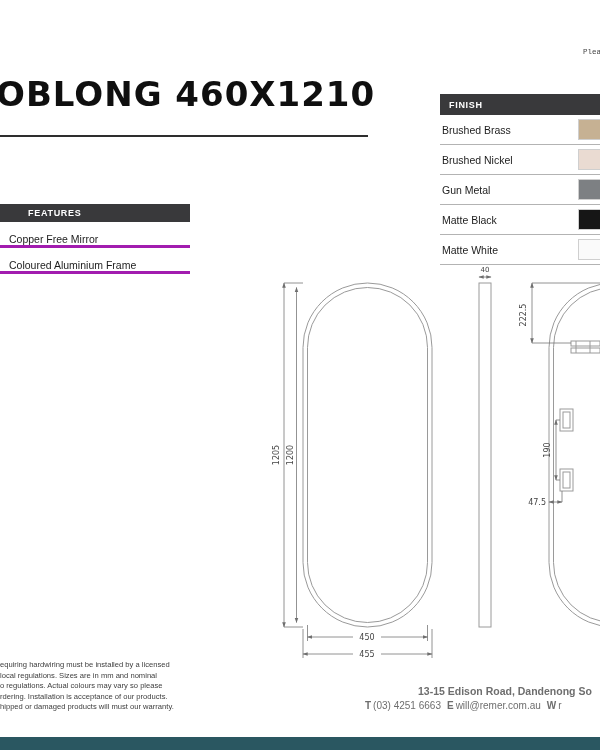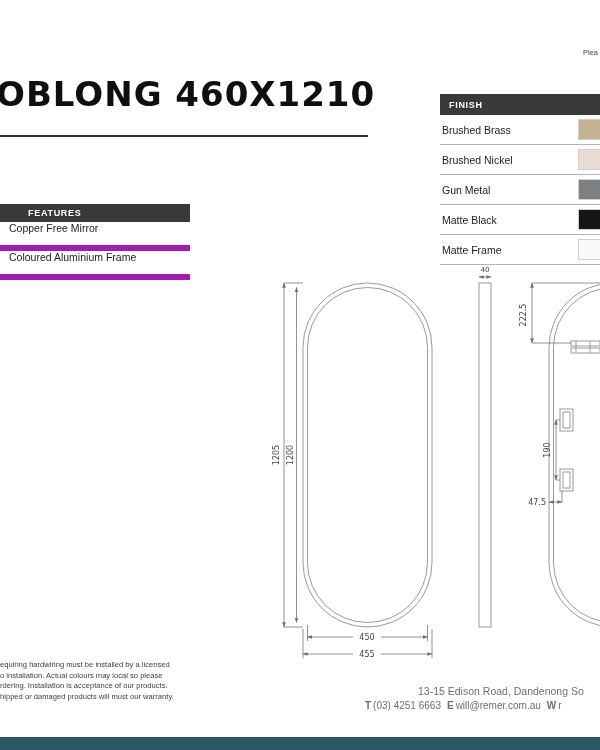--- a/index.html
+++ b/index.html
@@ -1,50 +1,50 @@
 <!DOCTYPE html>
 <html><head>
 <meta charset="utf-8">
 <style>
   html,body{margin:0;padding:0;background:#e9e9e9;}
   .page{
     position:relative;width:600px;height:750px;background:#ffffff;
     overflow:hidden;font-family:"Liberation Sans",sans-serif;
   }
   .abs{position:absolute;}
-  .top-note{left:583px;top:48px;font-size:7.5px;color:#444;white-space:nowrap;}
+  .top-note{left:583px;top:48px;font-size:7.5px;color:#444;white-space:nowrap;font-family:Liberation Mono, monospace;}
   .title{
     left:-4px;top:74px;font-family:"DejaVu Sans",sans-serif;font-weight:bold;
     font-size:34px;letter-spacing:1px;color:#0f0f0f;white-space:nowrap;
   }
   .title-rule{left:0;top:135px;width:368px;height:2px;background:#2e2e2e;}
 
   
   .tbl-header{
     background:#39393b;color:#ffffff;font-size:9px;font-weight:bold;
     letter-spacing:.7px;padding-left:9px;display:flex;align-items:center;
   }
   .features{left:0;top:204px;width:190px;}
   .features .tbl-header{height:18px;padding-left:28px;}
   .feature-row{
-    height:23px;display:flex;align-items:flex-start;padding-left:9px;
-    border-bottom:6px solid #a21caf;font-size:10.5px;color:#1c1c1c;
+    height:23px;display:flex;align-items:flex-end;padding-left:9px;
+    border-bottom:3px solid #a21caf;font-size:10.5px;color:#1c1c1c;
   }
   .finish{left:440px;top:94px;width:172px;}
   .finish .tbl-header{height:21px;}
   .finish-row{
     height:29px;display:flex;align-items:center;padding-left:2px;
     border-bottom:1px solid #b3b3b3;font-size:10.5px;color:#1c1c1c;
   }
   .swatch{width:34px;height:21px;margin-left:auto;border:1px solid #cfcfcf;box-sizing:border-box;}
 
   .drawing-svg{left:0;top:0;pointer-events:none;}
 
   .disclaimer{left:0;top:660px;font-size:7.6px;line-height:10.6px;color:#3d3d3d;white-space:nowrap;}
-  .address{left:418px;top:685px;font-size:10.5px;font-weight:normal;color:#6e6e6e;white-space:nowrap;}
+  .address{left:418px;top:685px;font-size:10.5px;font-weight:bold;color:#6e6e6e;white-space:nowrap;}
   .contact-line{left:365px;top:700px;font-size:10px;color:#6e6e6e;white-space:nowrap;}
   .contact-line b{margin:0 2px 0 6px;}
   .contact-line b:first-child{margin-left:0;}
   .footer-bar{left:0;top:737px;width:600px;height:13px;background:#2a5761;}
 </style>
 </head>
 <body>
 
 <div class="page">
 
@@ -75,21 +75,21 @@
     </div>
     <div class="finish-row">
       <span>Gun Metal</span>
       <span class="swatch" style="background-color: rgb(125, 128, 131);"></span>
     </div>
     <div class="finish-row">
       <span>Matte Black</span>
       <span class="swatch" style="background-color: rgb(22, 22, 22);"></span>
     </div>
     <div class="finish-row">
-      <span>Matte Frame</span>
+      <span>Matte White</span>
       <span class="swatch" style="background-color: rgb(250, 250, 250);"></span>
     </div>
   </div>
 
   <svg class="abs drawing-svg" width="600" height="750" viewBox="0 0 600 750" xmlns="http://www.w3.org/2000/svg">
     <defs>
       <marker id="arr" viewBox="0 0 10 10" refX="9" refY="5" markerWidth="6.5" markerHeight="6.5" orient="auto-start-reverse">
         <path d="M0,1.5 L10,5 L0,8.5 z" fill="#6f6f6f"></path>
       </marker>
     </defs>
@@ -158,21 +158,22 @@
       <text x="367" y="657">455</text>
       <text x="485" y="272" font-size="7">40</text>
       <text x="526" y="315" transform="rotate(-90 526 315)">222.5</text>
       <text x="550" y="450" transform="rotate(-90 550 450)">190</text>
       <text x="546" y="505" text-anchor="end">47.5</text>
     </g>
   </svg>
 
   <div class="abs disclaimer">
     <div>equiring hardwiring must be installed by a licensed</div>
-    <div>o installation. Actual colours may local so please</div>
+    <div>local regulations. Sizes are in mm and nominal</div>
+    <div>o regulations. Actual colours may vary so please</div>
     <div>rdering. Installation is acceptance of our products.</div>
     <div>hipped or damaged products will must our warranty.</div>
   </div>
 
   <div class="abs address">13-15 Edison Road, Dandenong So</div>
   <div class="abs contact-line">
     <b>T</b><span>(03) 4251 6663</span><b>E</b><span>will@remer.com.au</span><b>W</b><span>r</span>
   </div>
 
   <div class="abs footer-bar"></div>

